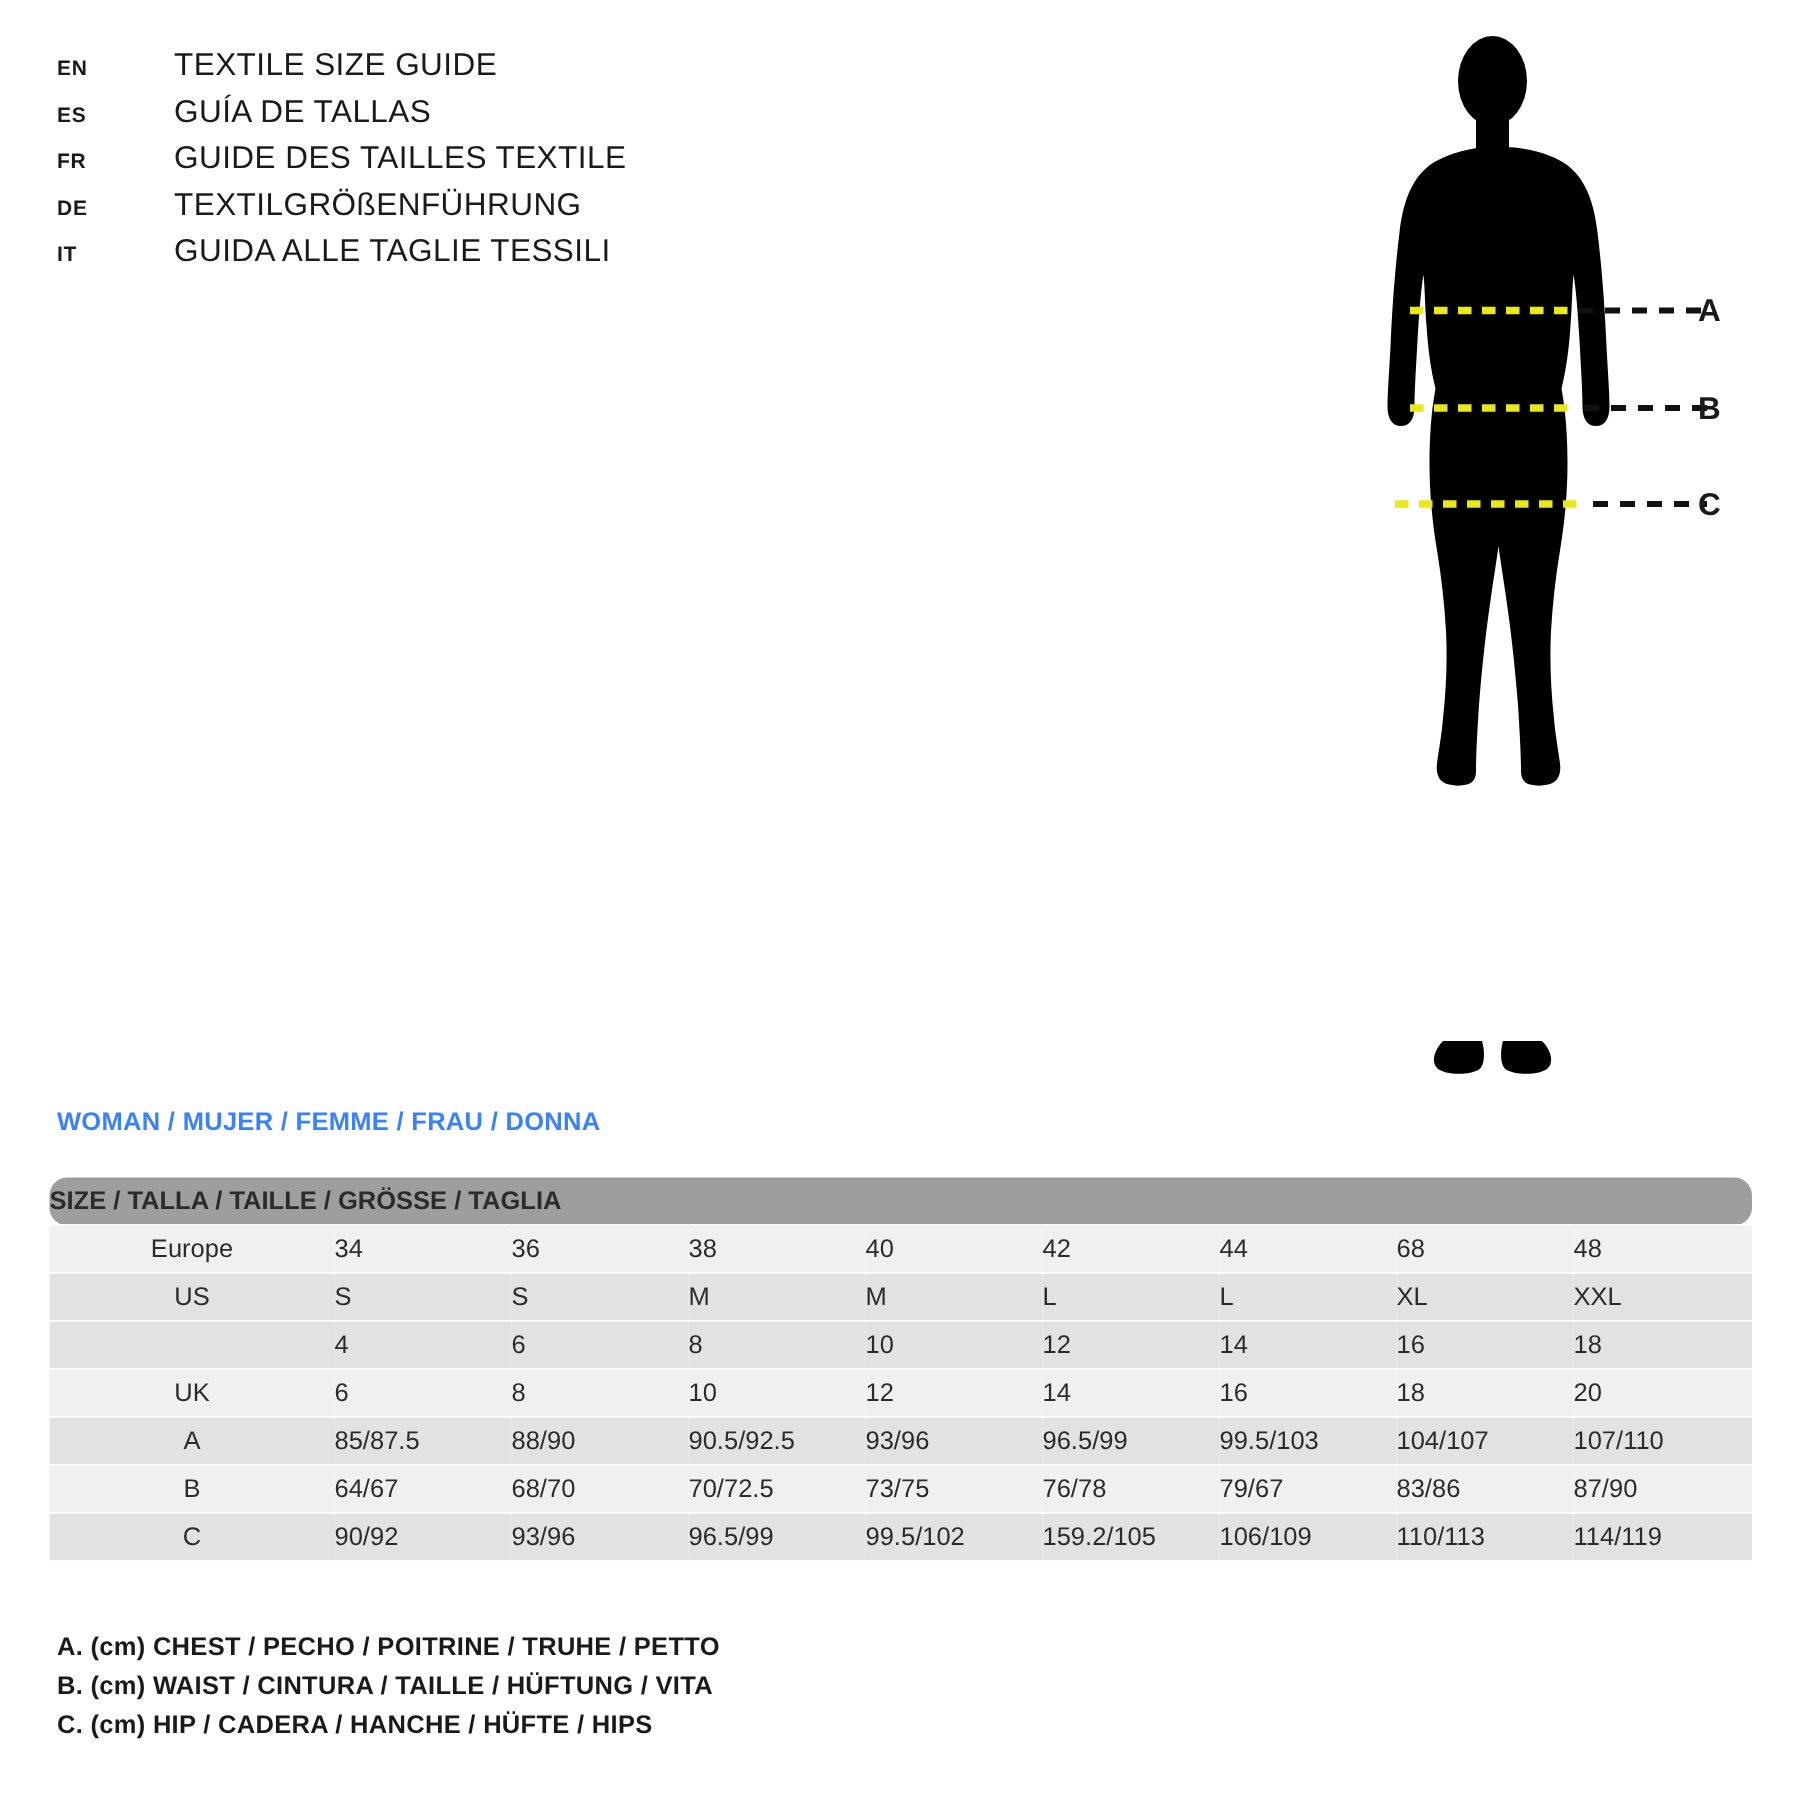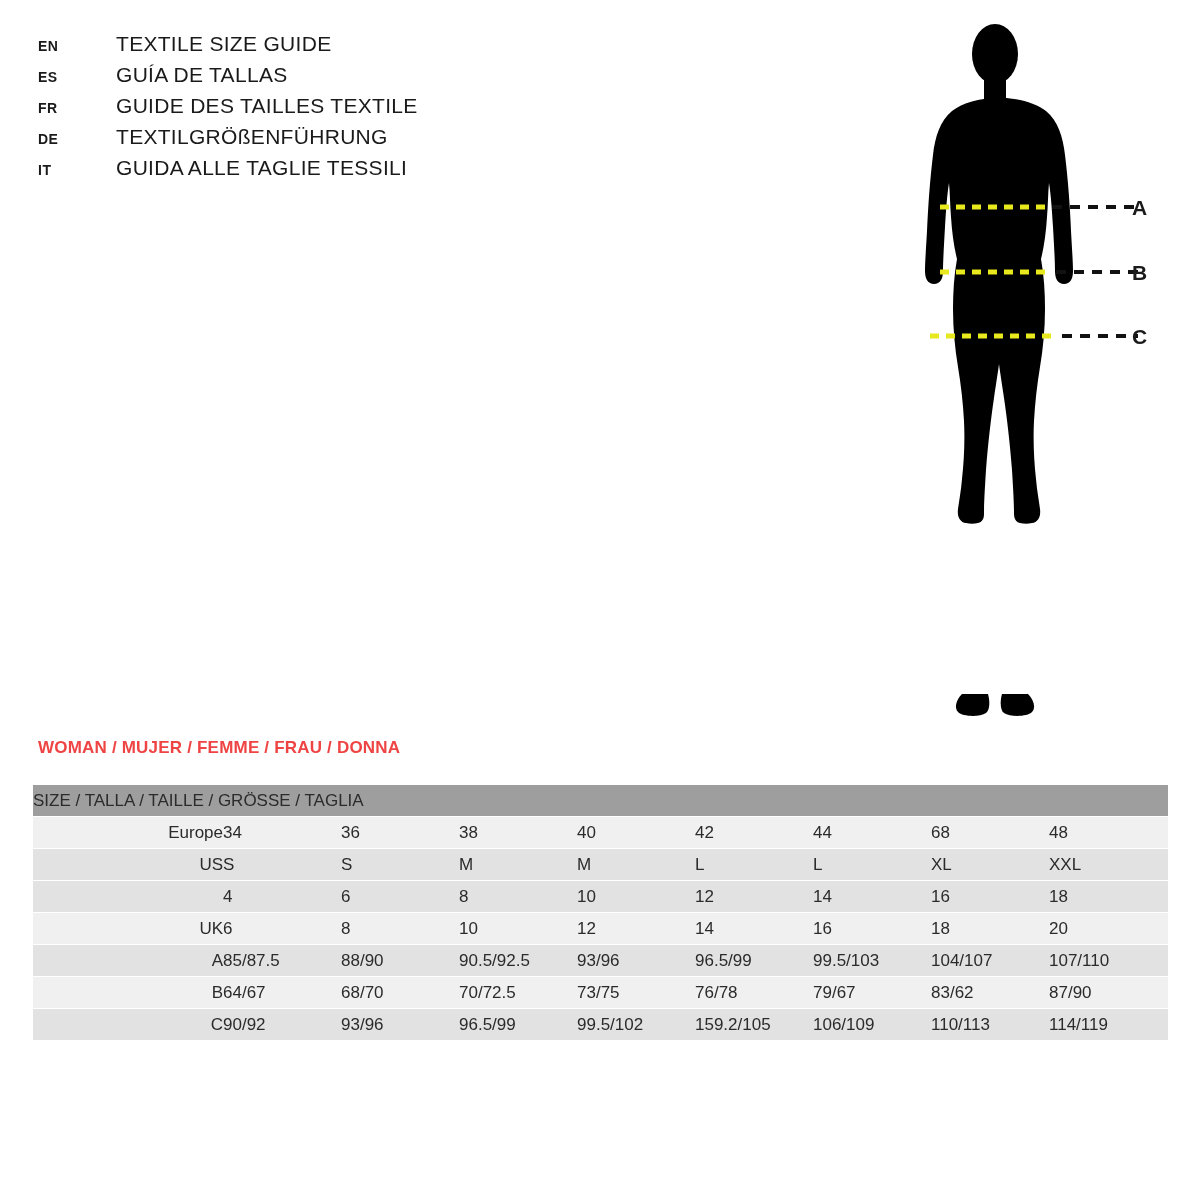--- a/index.html
+++ b/index.html
@@ -73,21 +73,21 @@
   }
 
   
   .section-title {
     position: absolute;
     left: 38px;
     top: 738px;
     font-size: 17px;
     font-weight: bold;
     letter-spacing: 0.2px;
-    color: #ef4444;
+    color: #3b82f6;
     white-space: nowrap;
   }
 
   table.size-table {
     position: absolute;
     left: 33px;
     top: 785px;
     width: 1135px;
     border-collapse: collapse;
     table-layout: fixed;
@@ -95,30 +95,31 @@
   table.size-table td {
     font-size: 17px;
     color: #2b2b2b;
     height: 31px;
     padding: 0;
     vertical-align: middle;
     border-bottom: 1px solid #ffffff;
   }
   .hdr td {
     background: #9e9e9e;
-    font-weight: normal;
+    font-weight: bold;
     color: #1f1f1f;
     font-size: 17px;
     padding-left: 9px;
+    border-radius: 12px;
   }
   .row-light td { background: #f0f0f0; }
   .row-dark td  { background: #e2e2e2; }
   .label-cell {
     padding-left: 9px;
-    text-align: right;
+    text-align: center;
     width: 190px;
   }
   .val { }
 
   
   .footnotes {
     position: absolute;
     left: 38px;
     top: 1088px;
     width: 800px;
@@ -312,32 +313,37 @@
       </tr>
 
       <tr class="row-light">
         <td class="label-cell">B</td>
         <td class="val">64/67</td>
         <td class="val">68/70</td>
         <td class="val">70/72.5</td>
         <td class="val">73/75</td>
         <td class="val">76/78</td>
         <td class="val">79/67</td>
-        <td class="val">83/62</td>
+        <td class="val">83/86</td>
         <td class="val">87/90</td>
       </tr>
 
       <tr class="row-dark">
         <td class="label-cell">C</td>
         <td class="val">90/92</td>
         <td class="val">93/96</td>
         <td class="val">96.5/99</td>
         <td class="val">99.5/102</td>
         <td class="val">159.2/105</td>
         <td class="val">106/109</td>
         <td class="val">110/113</td>
         <td class="val">114/119</td>
       </tr>
     </tbody>
   </table>
 
+  <div class="footnotes">
+    <div class="footnote">A. (cm) CHEST / PECHO / POITRINE / TRUHE / PETTO</div>
+    <div class="footnote">B. (cm) WAIST / CINTURA / TAILLE / HÜFTUNG / VITA</div>
+    <div class="footnote">C. (cm) HIP / CADERA / HANCHE / HÜFTE / HIPS</div>
+  </div>
 
 </div>
 
 </body></html>

